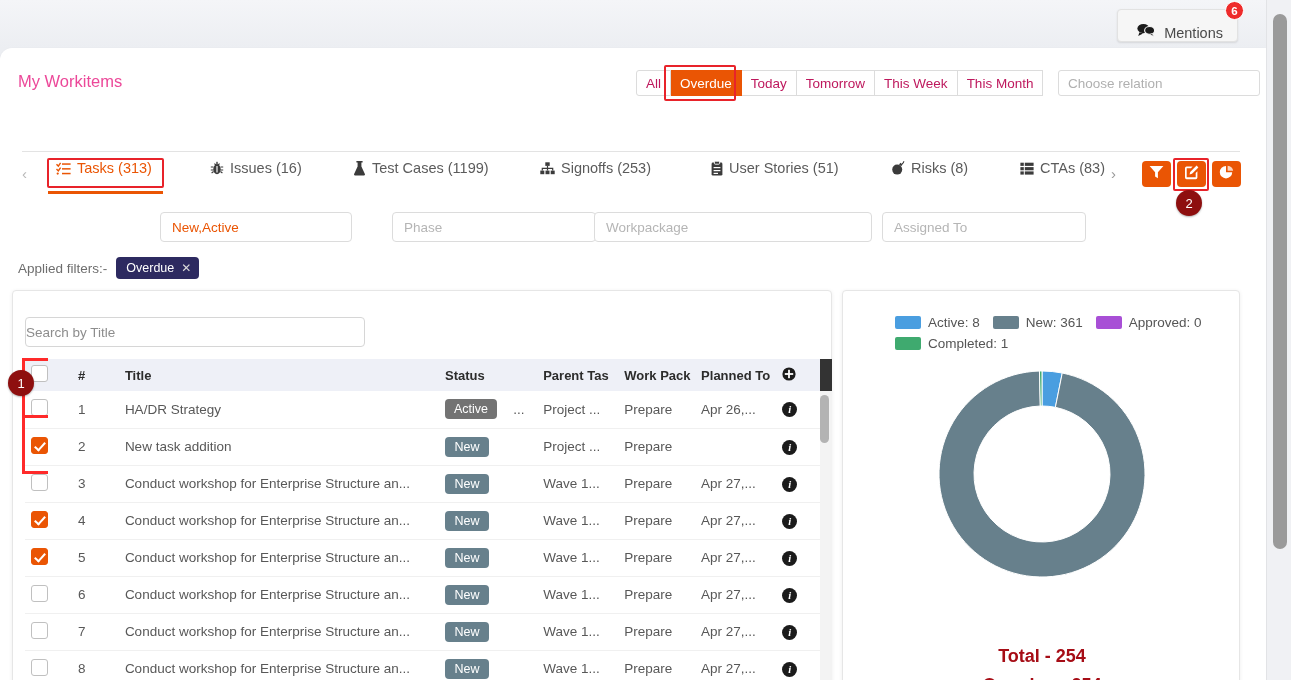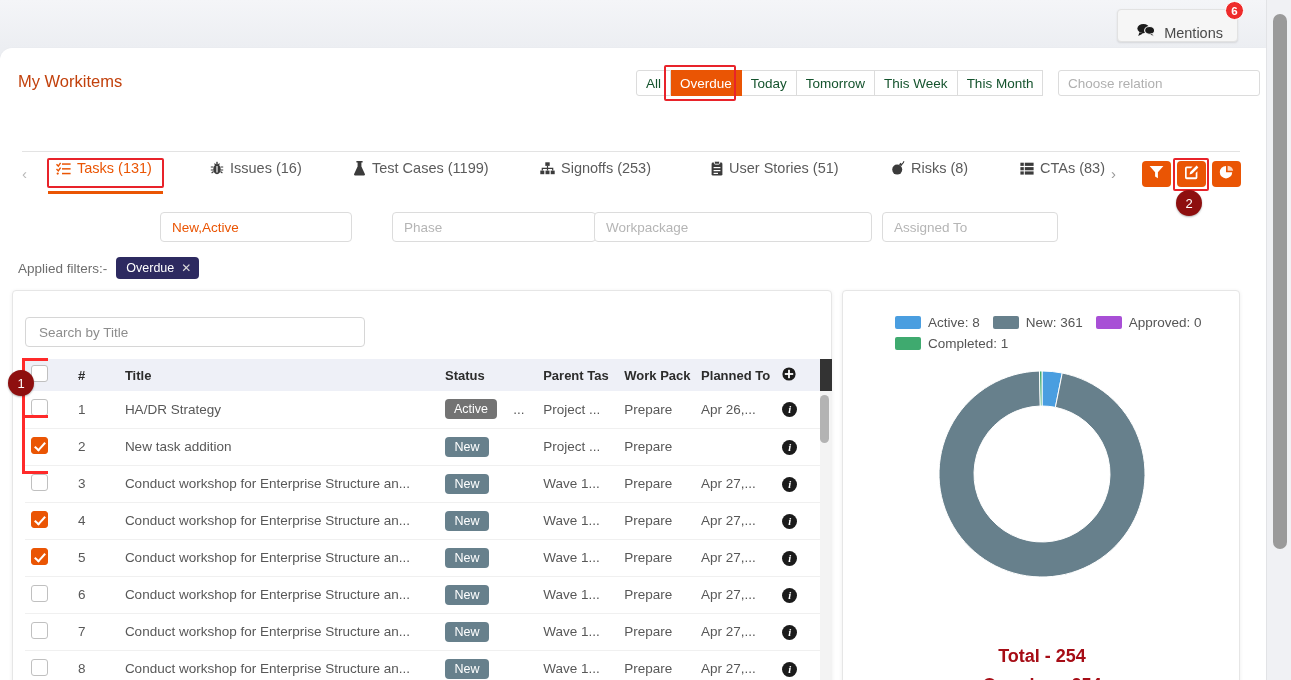--- a/index.html
+++ b/index.html
@@ -35,31 +35,31 @@
 
   
   .card {
     position: absolute; left: 0; top: 48px; width: 1266px; height: 632px;
     background: #fff; border-radius: 12px 0 0 0;
     box-shadow: 0 1px 3px rgba(0,0,0,.06);
   }
 
   .page-title {
     position: absolute; left: 18px; top: 24px;
-    font-size: 16.5px; color: #c2410c;
+    font-size: 16.5px; color: #ec4899;
   }
 
   
   .daterange {
     position: absolute; left: 636px; top: 22px;
     display: flex; align-items: stretch; height: 26px;
   }
   .daterange .seg {
     border: 1px solid #dcdcdc; border-left: none;
-    padding: 0 9px; font-size: 13.5px; color: #14532d;
+    padding: 0 9px; font-size: 13.5px; color: #be185d;
     display: flex; align-items: center; background: #fff; cursor: pointer;
     white-space: nowrap;
   }
   .daterange .seg:first-child { border-left: 1px solid #dcdcdc; border-radius: 3px 0 0 3px; }
   .daterange .seg.active { background: #ea5504; color: #fff; border-color: #ea5504; }
   .seg-hl {
     position: absolute; left: 664px; top: 17px; width: 72px; height: 36px;
     border: 2.5px solid #e8232a; border-radius: 2px; pointer-events: none;
   }
   .relation-input {
@@ -139,21 +139,21 @@
     position: absolute; background: #fff;
     border: 1px solid #e6e6e6; border-radius: 4px;
     box-shadow: 0 1px 4px rgba(0,0,0,.07);
   }
   #table-panel { left: 12px; top: 242px; width: 820px; height: 432px; }
   #chart-panel { left: 842px; top: 242px; width: 398px; height: 432px; }
 
   .search-title {
     position: absolute; left: 12px; top: 26px; width: 340px; height: 30px;
     border: 1px solid #d6d6d6; border-radius: 4px;
-    padding: 0 13px; font-size: 13.5px; color: #555;
+    padding: 0 0; font-size: 13.5px; color: #555;
     font-family: "Liberation Sans", sans-serif; background: #fff;
   }
   .search-title::placeholder { color: #8d8d8d; }
 
   
   .tbl-wrap { position: absolute; left: 12px; top: 68px; width: 795px; height: 325px; }
   table.grid { width: 795px; border-collapse: collapse; table-layout: fixed; }
   table.grid thead th {
     background: #eef0f7; height: 32px;
     font-size: 13px; font-weight: bold; color: #2c2c2c;
@@ -284,21 +284,21 @@
       <span class="ic">
         <svg width="15" height="13" viewBox="0 0 15 13">
           <path d="M0.5 2.3 L2.3 4.1 L4.6 0.8" stroke="#ea5504" stroke-width="1.4" fill="none"></path>
           <path d="M0.5 7.1 L2.3 8.9 L4.6 5.6" stroke="#ea5504" stroke-width="1.4" fill="none"></path>
           <circle cx="1.7" cy="11.6" r="1.1" fill="#ea5504"></circle>
           <rect x="6" y="1.3" width="8.6" height="1.5" fill="#ea5504"></rect>
           <rect x="6" y="6.1" width="8.6" height="1.5" fill="#ea5504"></rect>
           <rect x="6" y="10.8" width="8.6" height="1.5" fill="#ea5504"></rect>
         </svg>
       </span>
-      <span>Tasks (131)</span>
+      <span>Tasks (313)</span>
     </div>
     <div class="tab-active-box"></div>
     <div class="tab-active-bar"></div>
 
     <div class="tab" style="left:210px">
       <span class="ic">
         <svg width="14" height="14" viewBox="0 0 14 14">
           <ellipse cx="7" cy="8.3" rx="3.7" ry="5" fill="#3b3b3b"></ellipse>
           <rect x="6.3" y="0.8" width="1.4" height="3" fill="#3b3b3b"></rect>
           <path d="M4.4 2.6 L6.2 4.2 M9.6 2.6 L7.8 4.2" stroke="#3b3b3b" stroke-width="1.2"></path>
@@ -392,21 +392,21 @@
           <path d="M8.6 0.8 A6.2 6.2 0 0 1 14.2 5.8 L8.6 5.8 Z" fill="#fff" opacity=".75"></path>
         </svg>
       </span>
     </div>
     <div class="act-hl"></div>
     <div class="annot" style="left:1176px; top:142px">2</div>
 
     <input class="ffield filled" style="left: 160px; width: 192px;" value="New,Active">
     <input class="ffield" style="left: 392px; width: 204px;" placeholder="Phase">
     <input class="ffield" style="left: 594px; width: 278px;" placeholder="Workpackage">
-    <input class="ffield" style="left: 882px; width: 176px;" placeholder="Assigned To">
+    <input class="ffield" style="left: 882px; width: 204px;" placeholder="Assigned To">
 
     <div class="applied-wrap">
       <span class="applied-label">Applied filters:-</span>
       <span class="chip">
         <span>Overdue</span>
         <span class="x">✕</span>
       </span>
     </div>
 
     <div class="panel" id="table-panel">

